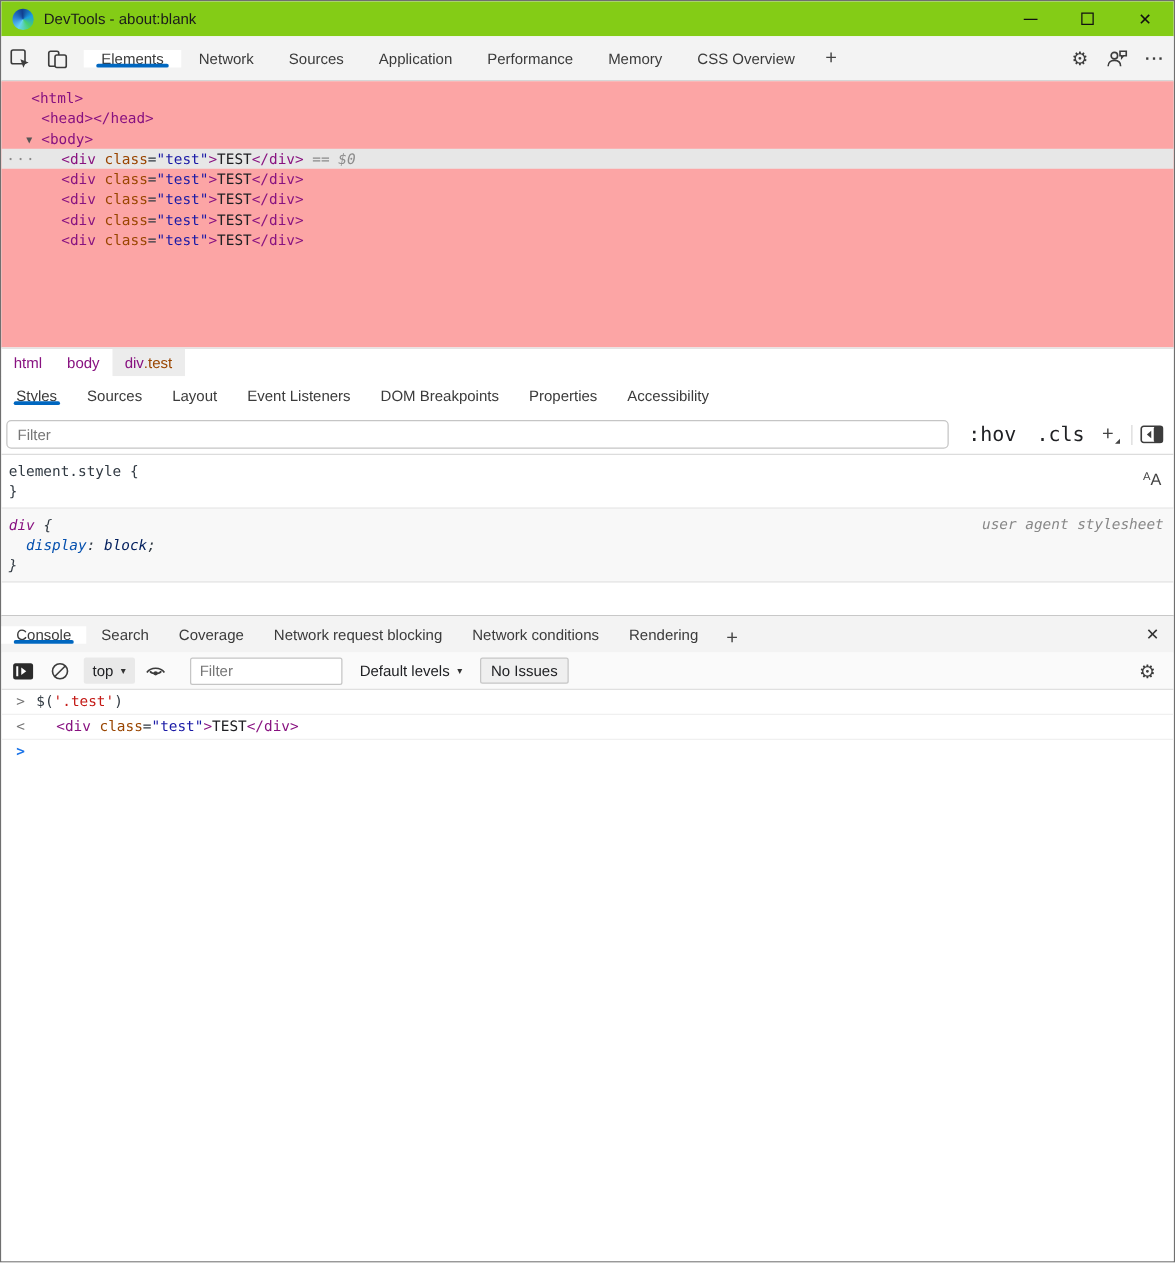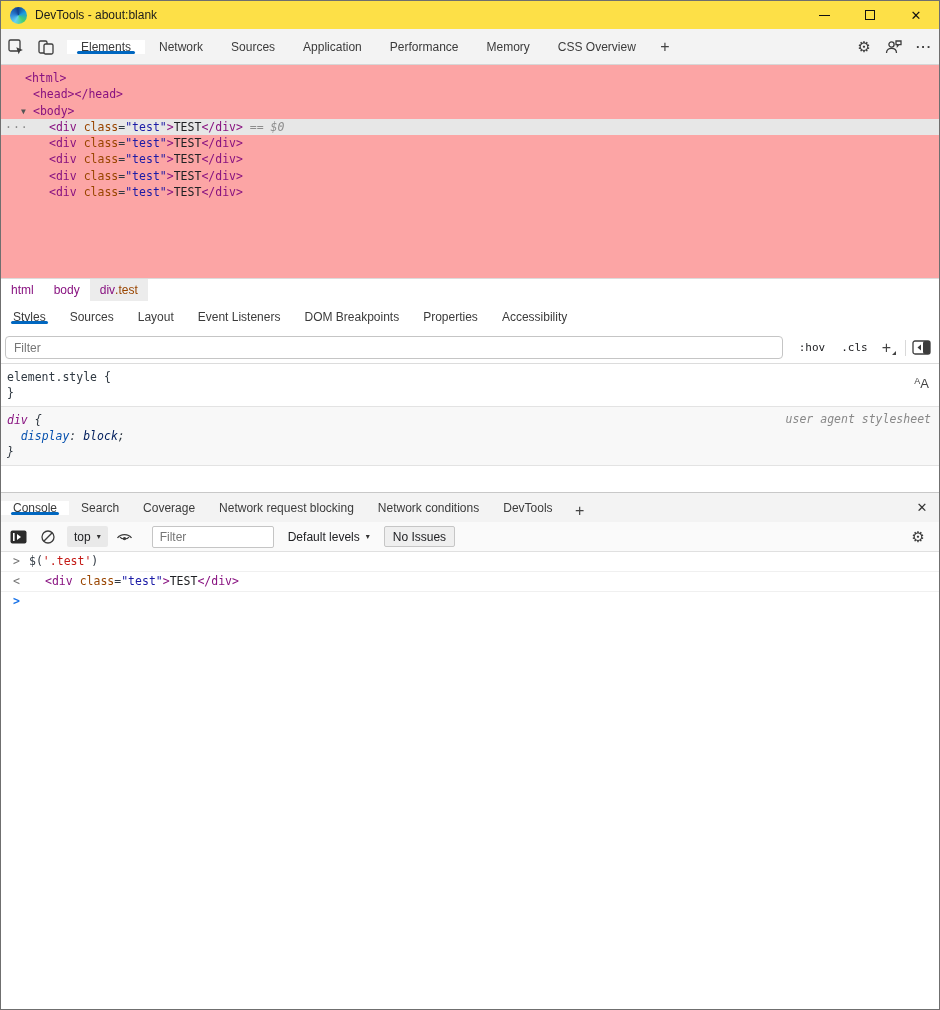--- a/index.html
+++ b/index.html
@@ -1,21 +1,21 @@
 <!DOCTYPE html>
 <html><head>
 <meta charset="utf-8">
 <style>
   * { margin:0; padding:0; box-sizing:border-box; }
   html,body { background:#e8e8e8; }
   body { width:940px; height:1010px; font-family:"Liberation Sans", sans-serif; }
   .win { width:940px; height:1010px; background:#fff; border:1px solid #6f6f6f; display:flex; flex-direction:column; overflow:hidden; }
 
   
-  .titlebar { height:28px; background:#fde047; display:flex; align-items:center; flex:none; }
+  .titlebar { height:28px; background:#84cc16; display:flex; align-items:center; flex:none; }
   .logo { width:17px; height:17px; border-radius:50%; margin:0 8px 0 9px;
           background:conic-gradient(from 210deg,#66d2f4,#2a7fd4,#113f8f,#1b9ce0,#49d06c,#66d2f4); }
   .title { font-size:12px; color:#1b1b1b; }
   .wcontrols { margin-left:auto; display:flex; height:100%; }
   .wbtn { width:46px; height:100%; display:flex; align-items:center; justify-content:center; font-size:13px; color:#111; cursor:default; }
   .glyph-min { width:11px; border-top:1px solid #111; display:inline-block; }
   .glyph-max { width:10px; height:10px; border:1px solid #111; display:inline-block; }
 
   
   .toolbar { height:36px; background:#f3f3f3; border-bottom:1px solid #d6d6d6; display:flex; align-items:center; flex:none; }
@@ -53,21 +53,21 @@
   .crumb { display:flex; align-items:center; padding:0 10px; white-space:nowrap; }
   .crumb.active { background:#ececec; }
 
   
   .styles-tabs { height:31px; flex:none; background:#fff; display:flex; }
   .styles-tabs .tab { padding:0 12px; }
   .filter-row { height:32px; flex:none; border-bottom:1px solid #dcdcdc; display:flex; align-items:center; background:#fff; }
   .filter-input { flex:1; height:23px; margin:0 8px 0 4px; border:1px solid #c5c5c5; border-radius:4px; padding:0 8px;
                   font-family:"Liberation Sans", sans-serif; font-size:12px; color:#202124; outline:none; }
   .filter-input::placeholder { color:#767676; }
-  .mini-btn { font-family:"DejaVu Sans Mono", monospace; font-size:11px; color:#202124; padding:0 8px; }
+  .mini-btn { font-family:"DejaVu Sans Mono", monospace; font-size:16px; color:#202124; padding:0 8px; }
   .plus-btn { position:relative; font-size:16px; color:#444; padding:0 8px 0 6px; }
   .plus-btn::after { content:""; position:absolute; right:3px; bottom:2px; border-left:4px solid transparent; border-bottom:4px solid #444; }
   .vdiv { width:1px; height:16px; background:#d9d9d9; margin:0 6px; }
   .dock-icon { margin-right:8px; display:flex; align-items:center; }
 
   .styles-content { height:128px; flex:none; position:relative; background:#fff; overflow:hidden;
                     font-family:"DejaVu Sans Mono", monospace; font-size:11.5px; }
   .rule { padding:5px 6px 5px 6px; border-bottom:1px solid #e3e3e3; position:relative; }
   .rule-line { line-height:16px; white-space:pre; }
   .rule.ua { background:#f8f8f8; font-style:italic; }
@@ -264,21 +264,21 @@
           <div class="tab">
             <span>Coverage</span>
           </div>
           <div class="tab">
             <span>Network request blocking</span>
           </div>
           <div class="tab">
             <span>Network conditions</span>
           </div>
           <div class="tab">
-            <span>DevTools</span>
+            <span>Rendering</span>
           </div>
         </div>
       <div class="tb-add">+</div>
       <div class="con-close">
           <span>✕</span>
         </div>
     </div>
 
     <div class="console-toolbar">
       <div class="ct-icon">

